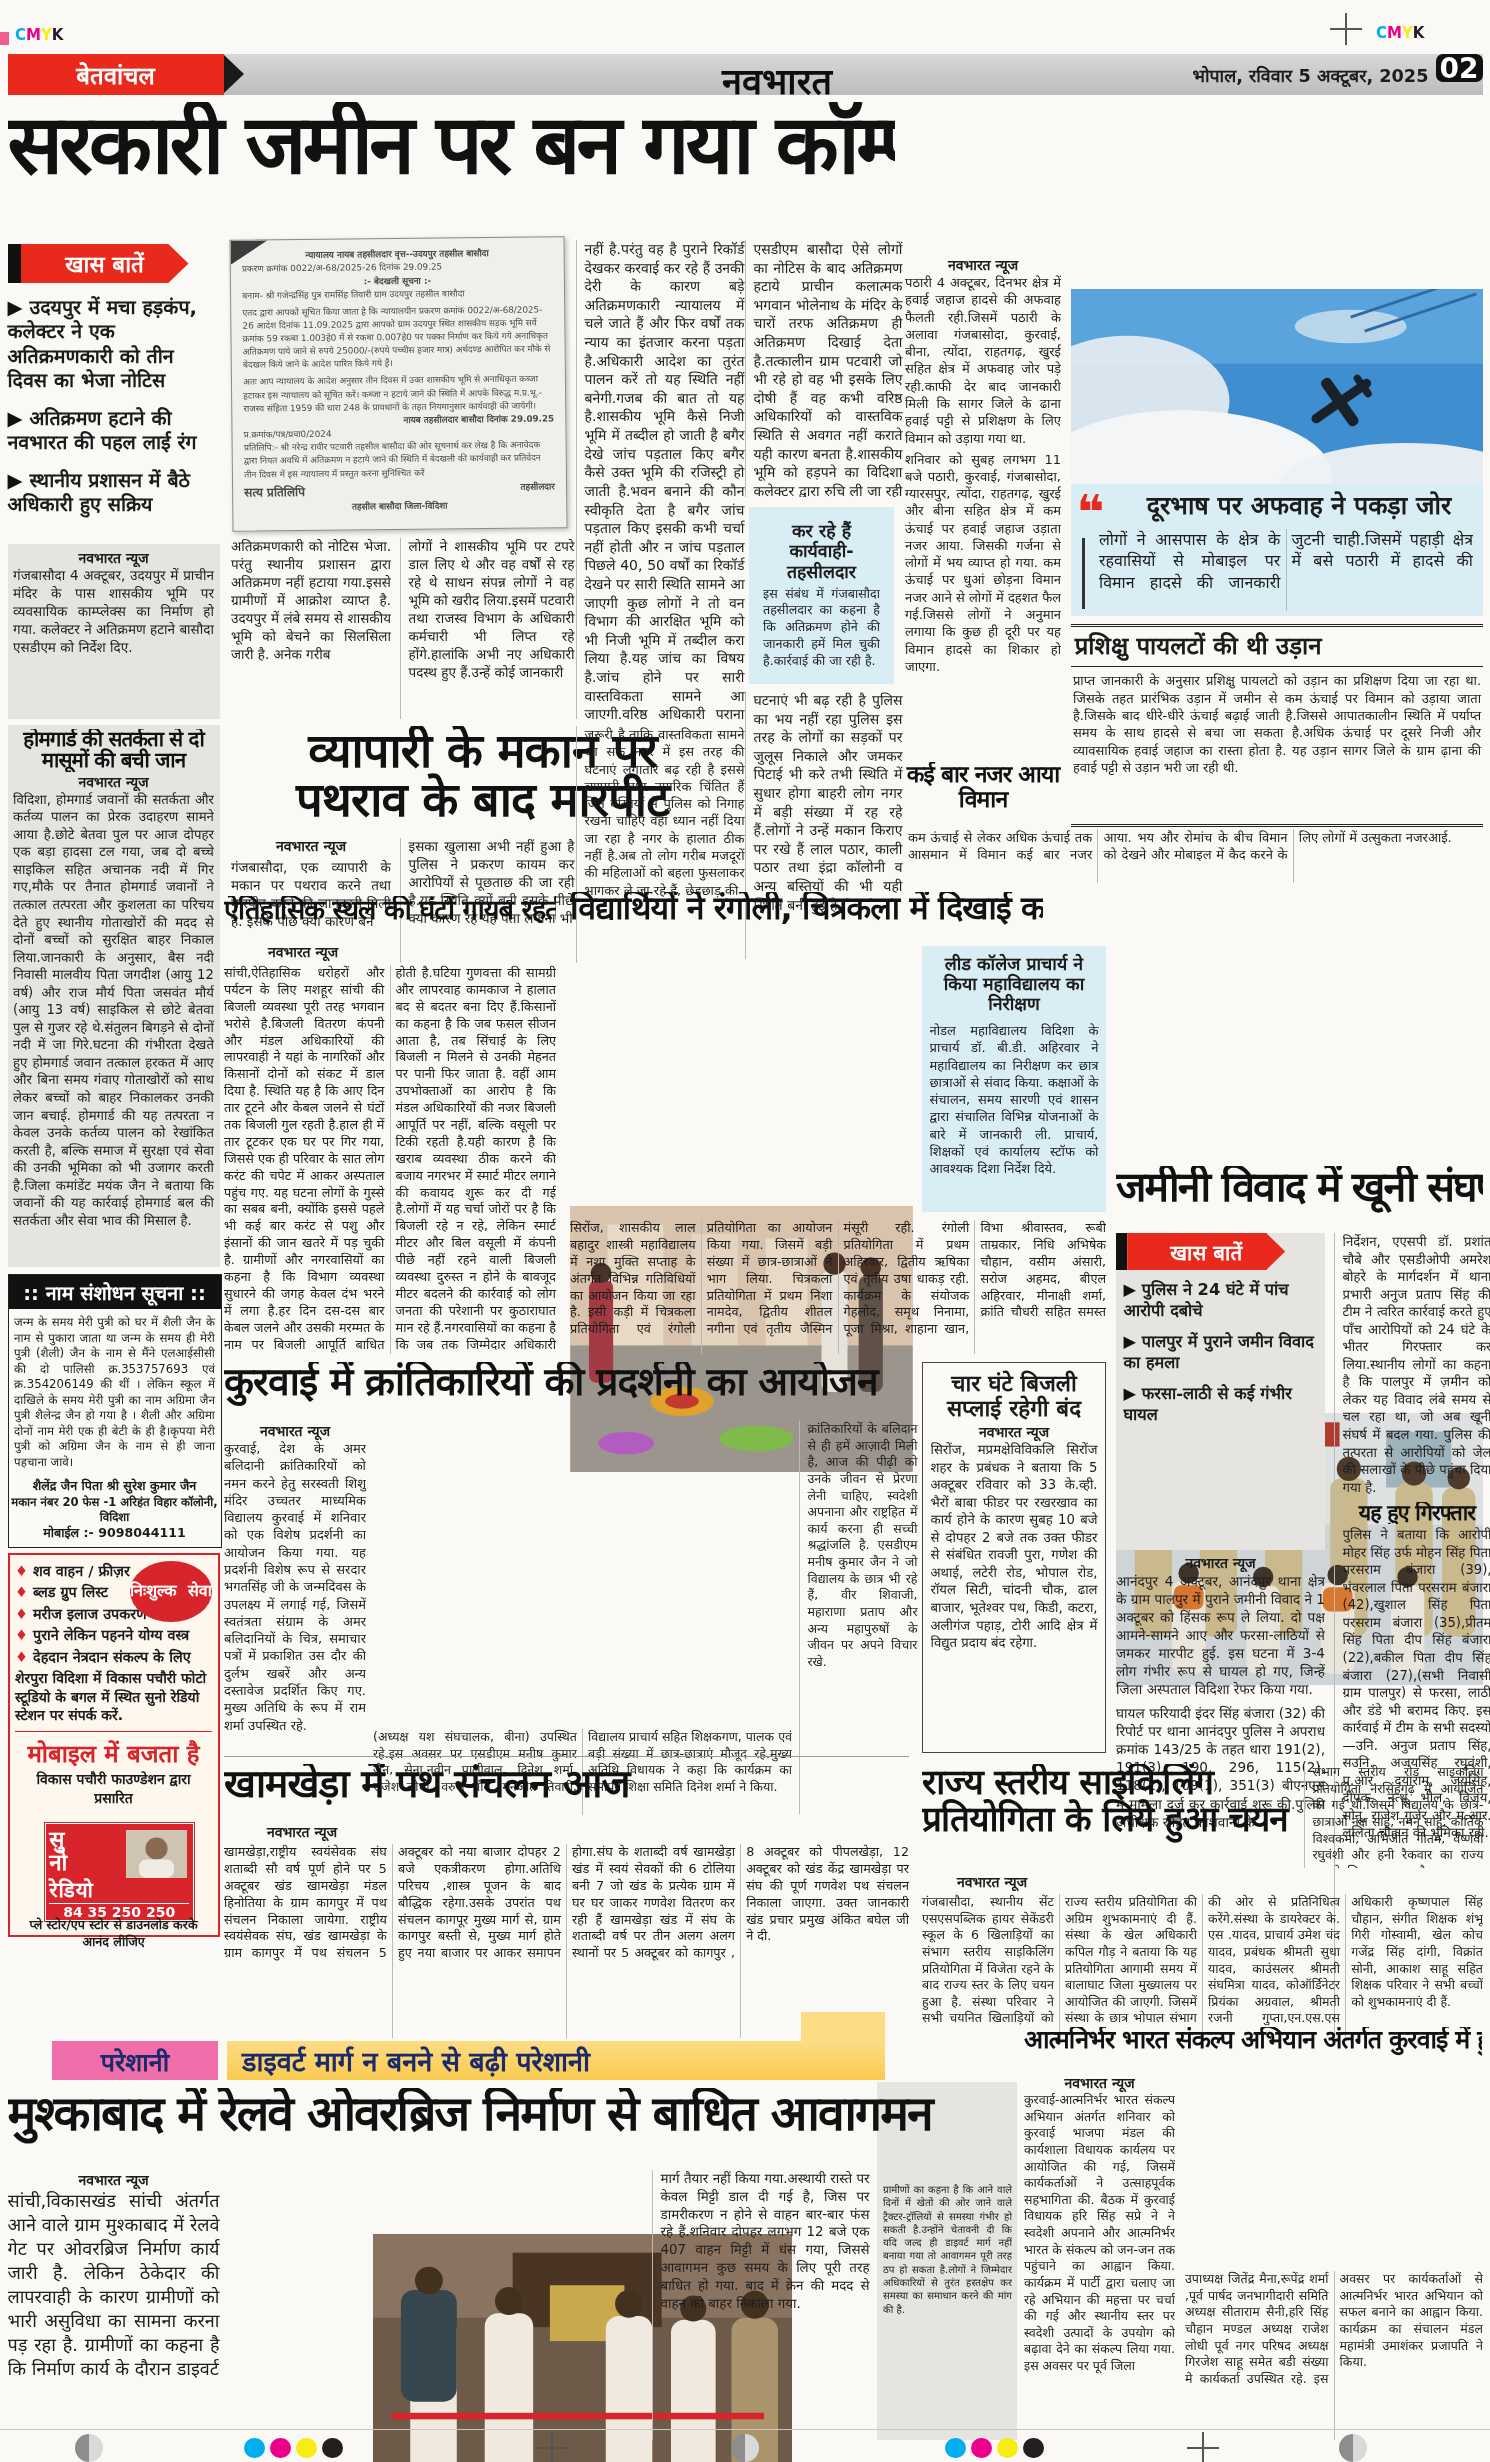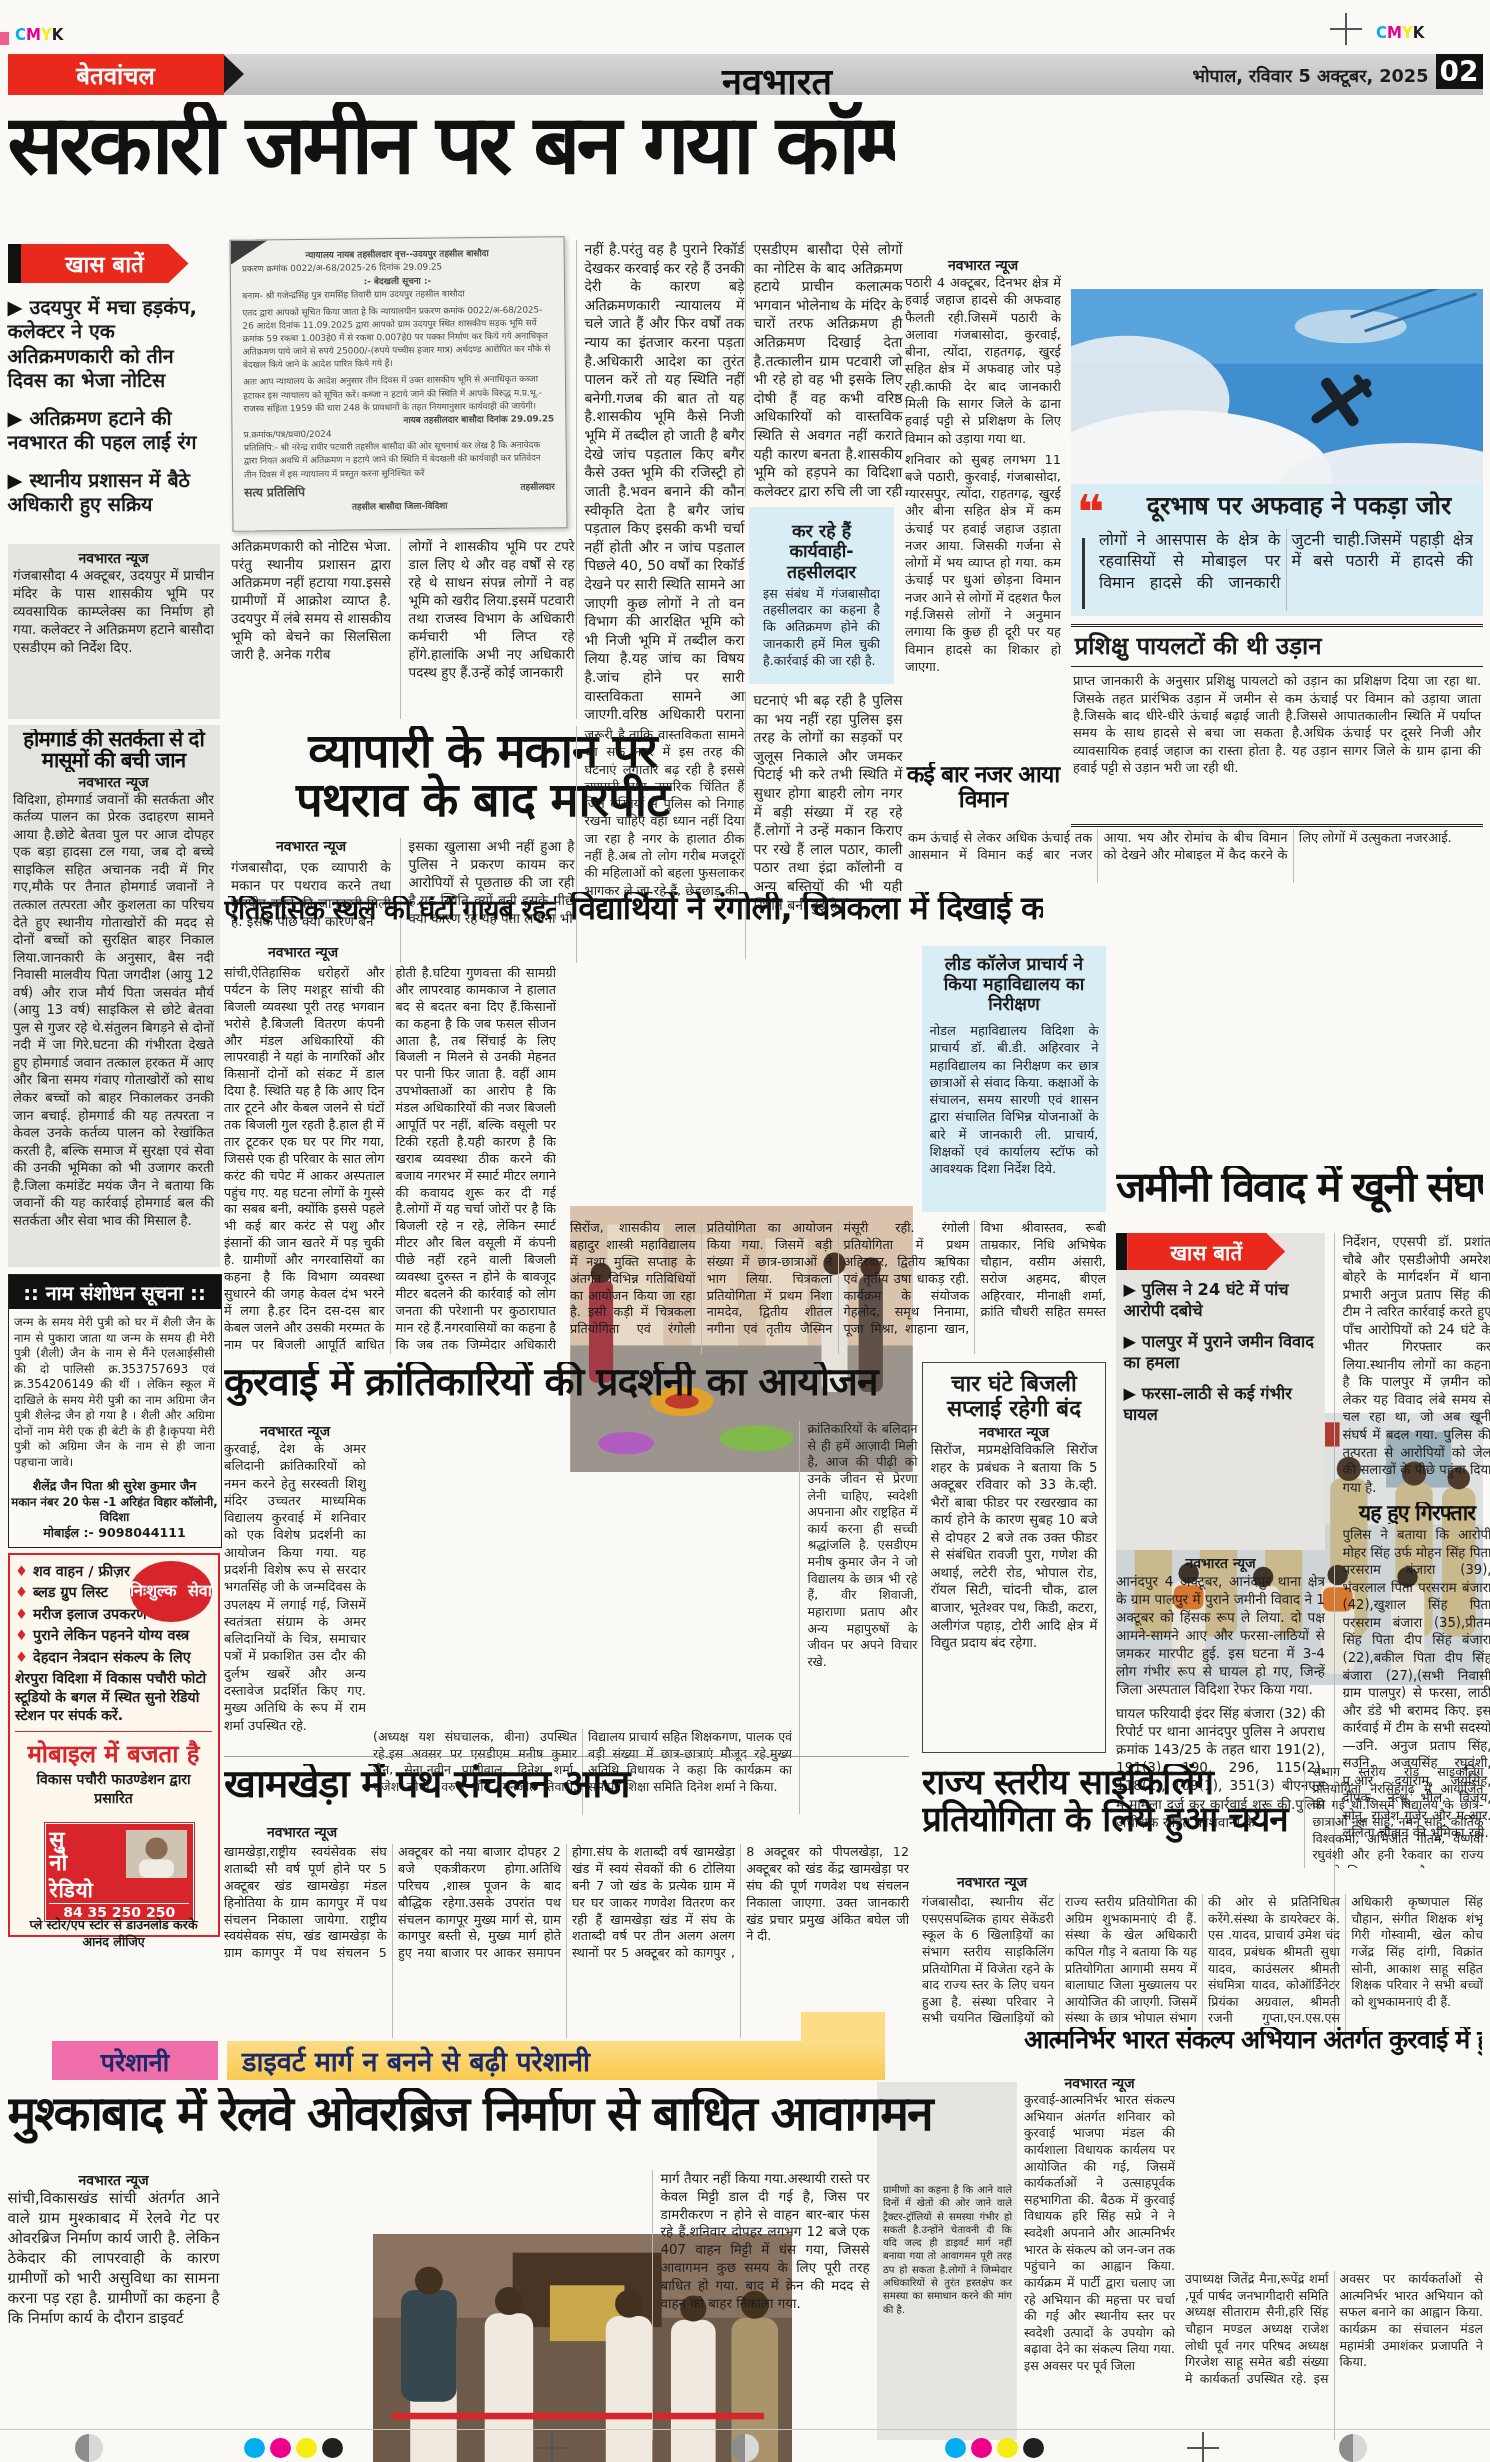--- a/index.html
+++ b/index.html
@@ -44,21 +44,21 @@
   <div class="abs" style="left:1376px;top:24px;font-weight:bold;font-size:15px"><span class="cmyk-c">C</span><span class="cmyk-m">M</span><span class="cmyk-y">Y</span><span class="cmyk-k">K</span></div>
 
   
   <div class="abs masthead" style="left:7.5px;top:54px;width:1475px;height:41px">
     <div class="abs redbox" style="left:0;top:0;width:216px;height:41px;font-size:24px;display:flex;align-items:center;justify-content:center">
         <span>बेतवांचल</span>
       </div>
     <div class="abs khas-arrow" style="left:216px;top:0.9px"></div>
     <div class="abs" style="left:546px;top:1.9px;width:447px;text-align:center;font-size:36px;font-weight:bold;color:#0d0d0d">नवभारत</div>
     <div class="abs" style="right:54px;top:9.3px;font-size:17.7px;font-weight:bold">भोपाल, रविवार 5 अक्टूबर, 2025</div>
-    <div class="abs" style="right:0;top:0;width:47px;height:35px;background:#111;color:#fff;font-size:28px;font-weight:bold;display:flex;align-items:center;justify-content:center;border-radius:0">02</div>
+    <div class="abs" style="right:0;top:0;width:47px;height:28px;background:#111;color:#fff;font-size:28px;font-weight:bold;display:flex;align-items:center;justify-content:center;border-radius:7px">02</div>
   </div>
 
   
   <div class="abs hl nowrap" style="left:7.5px;top:102px;width:887px;height:136px;font-size:82px;letter-spacing:-3.7px">सरकारी जमीन पर बन गया कॉम्प्लेक्स</div>
 
   
   <div class="abs" style="left:905px;top:255px;width:156px;height:501px">
     <div class="byline">नवभारत न्यूज</div>
     <div class="body-t" style="font-size:13px">पठारी 4 अक्टूबर, दिनभर क्षेत्र में हवाई जहाज हादसे की अफवाह फैलती रही.जिसमें पठारी के अलावा गंजबासोदा, कुरवाई, बीना, त्योंदा, राहतगढ़, खुरई सहित क्षेत्र में अफवाह जोर पड़े रही.काफी देर बाद जानकारी मिली कि सागर जिले के ढाना हवाई पट्टी से प्रशिक्षण के लिए विमान को उड़ाया गया था.</div>
     <div class="body-t" style="font-size:13px;margin-top:3.7px;height:307px">शनिवार को सुबह लगभग 11 बजे पठारी, कुरवाई, गंजबासोदा, ग्यारसपुर, त्योंदा, राहतगढ़, खुरई और बीना सहित क्षेत्र में कम ऊंचाई पर हवाई जहाज उड़ाता नजर आया. जिसकी गर्जना से लोगों में भय व्याप्त हो गया. कम ऊंचाई पर धुआं छोड़ना विमान नजर आने से लोगों में दहशत फैल गई.जिससे लोगों ने अनुमान लगाया कि कुछ ही दूरी पर यह विमान हादसे का शिकार हो जाएगा.</div>
@@ -367,21 +367,21 @@
   <div class="abs" style="left:227px;top:2041px;width:658px;height:39px;background:linear-gradient(#fcdc85,#f9ca4f);color:#1b2a6b;font-weight:bold;font-size:27px;display:flex;align-items:center;padding-left:15px;box-sizing:border-box">
       <span>डाइवर्ट मार्ग न बनने से बढ़ी परेशानी</span>
     </div>
   <div class="abs" style="left:801px;top:2012px;width:84px;height:30px;background:#fcdc85"></div>
 
   
   <div class="abs graypanel" style="left:877px;top:2082px;width:140px;height:358px"></div>
   <div class="abs hl nowrap" style="left:7.5px;top:2088px;width:1010px;height:71px;font-size:48px;letter-spacing:-1.9px">मुश्काबाद में रेलवे ओवरब्रिज निर्माण से बाधित आवागमन</div>
   <div class="abs" style="left:7.5px;top:2170px;width:212px;height:270px">
     <div class="byline">नवभारत न्यूज</div>
-    <div class="body-t" style="font-size:15px;height:244px">सांची,विकासखंड सांची अंतर्गत आने वाले ग्राम मुश्काबाद में रेलवे गेट पर ओवरब्रिज निर्माण कार्य जारी है. लेकिन ठेकेदार की लापरवाही के कारण ग्रामीणों को भारी असुविधा का सामना करना पड़ रहा है. ग्रामीणों का कहना है कि निर्माण कार्य के दौरान डाइवर्ट</div>
+    <div class="body-t" style="font-size:18px;height:244px">सांची,विकासखंड सांची अंतर्गत आने वाले ग्राम मुश्काबाद में रेलवे गेट पर ओवरब्रिज निर्माण कार्य जारी है. लेकिन ठेकेदार की लापरवाही के कारण ग्रामीणों को भारी असुविधा का सामना करना पड़ रहा है. ग्रामीणों का कहना है कि निर्माण कार्य के दौरान डाइवर्ट</div>
   </div>
   
   <div class="abs body-t vr" style="left:652px;top:2170px;width:209px;height:270px;padding-left:7.5px;font-size:13.4px">मार्ग तैयार नहीं किया गया.अस्थायी रास्ते पर केवल मिट्टी डाल दी गई है, जिस पर डामरीकरण न होने से वाहन बार-बार फंस रहे हैं.शनिवार दोपहर लगभग 12 बजे एक 407 वाहन मिट्टी में धंस गया, जिससे आवागमन कुछ समय के लिए पूरी तरह बाधित हो गया. बाद में क्रेन की मदद से वाहन को बाहर निकाला गया.</div>
   <div class="abs body-t" style="left:883px;top:2183px;width:129px;height:251px;font-size:10px">ग्रामीणों का कहना है कि आने वाले दिनों में खेतों की ओर जाने वाले ट्रैक्टर-ट्रॉलियों से समस्या गंभीर हो सकती है.उन्होंने चेतावनी दी कि यदि जल्द ही डाइवर्ट मार्ग नहीं बनाया गया तो आवागमन पूरी तरह ठप हो सकता है.लोगों ने जिम्मेदार अधिकारियों से तुरंत हस्तक्षेप कर समस्या का समाधान करने की मांग की है.</div>
 
   
   <div class="abs hl nowrap" style="left:1024px;top:2027px;width:458px;height:37px;font-size:25px">आत्मनिर्भर भारत संकल्प अभियान अंतर्गत कुरवाई में हुई कार्यशाला</div>
   <div class="abs" style="left:1024px;top:2073px;width:151px;height:367px">
     <div class="byline">नवभारत न्यूज</div>
     <div class="body-t" style="font-size:12.5px;height:341px">कुरवाई-आत्मनिर्भर भारत संकल्प अभियान अंतर्गत शनिवार को कुरवाई भाजपा मंडल की कार्यशाला विधायक कार्यलय पर आयोजित की गई, जिसमें कार्यकर्ताओं ने उत्साहपूर्वक सहभागिता की. बैठक में कुरवाई विधायक हरि सिंह सप्रे ने ने स्वदेशी अपनाने और आत्मनिर्भर भारत के संकल्प को जन-जन तक पहुंचाने का आह्वान किया. कार्यक्रम में पार्टी द्वारा चलाए जा रहे अभियान की महत्ता पर चर्चा की गई और स्थानीय स्तर पर स्वदेशी उत्पादों के उपयोग को बढ़ावा देने का संकल्प लिया गया. इस अवसर पर पूर्व जिला</div>

